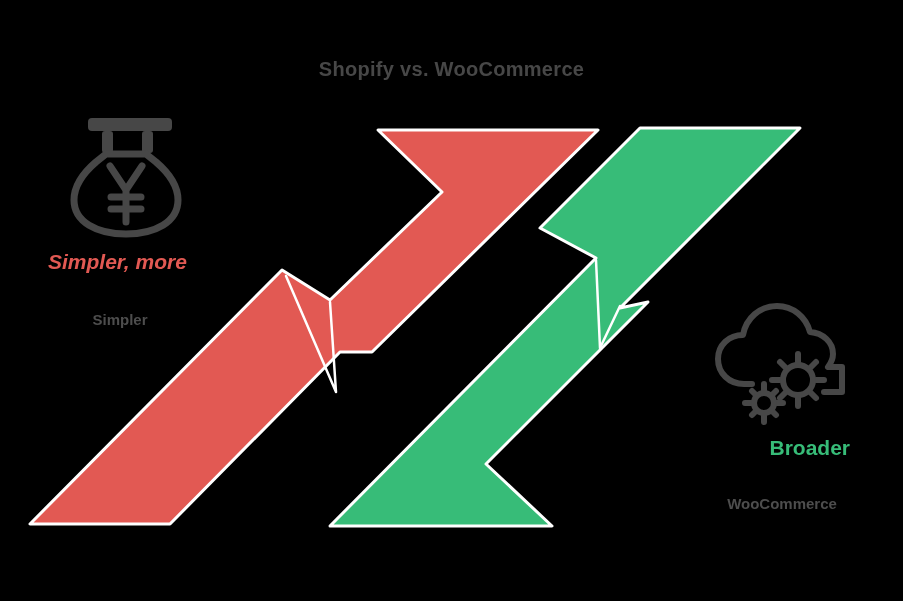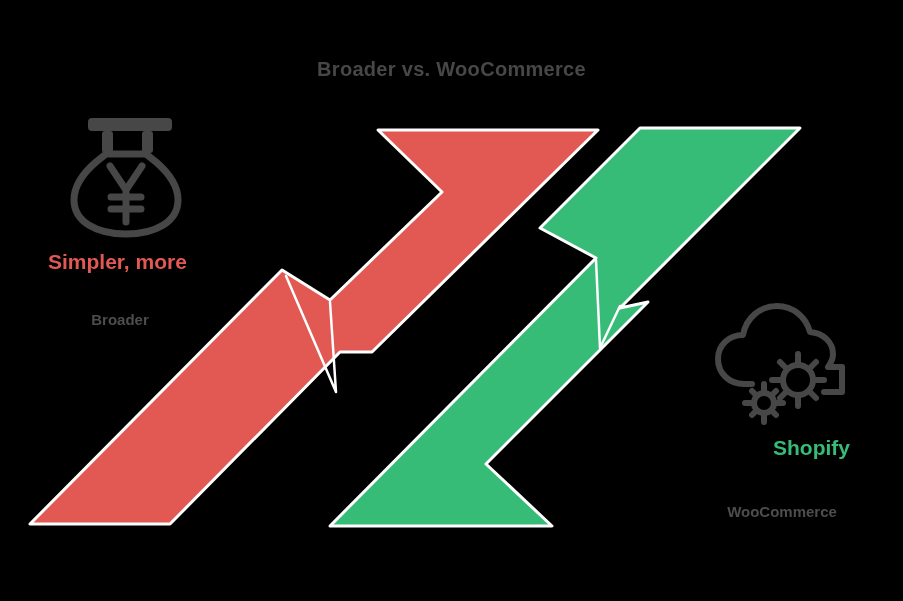--- a/index.html
+++ b/index.html
@@ -10,24 +10,24 @@
     position:relative;width:903px;height:601px;overflow:hidden;
     background:var(--bg);
     font-family:"Liberation Sans", sans-serif;
   }
   .abs{position:absolute;}
   #title{
     left:0;right:0;top:58px;text-align:center;
     font-size:20px;font-weight:bold;color:var(--dark);letter-spacing:.3px;
   }
   .headline{font-size:21px;font-weight:bold;line-height:30px;}
-  #left-callout{left:48px;top:247px;color:var(--red);}
+  #left-callout{left:48px;top:247px;color:var(--red);font-style:italic;}
   #left-sublabel{left:60px;top:311px;width:120px;text-align:center;font-size:15px;font-weight:bold;color:var(--sub);}
   #right-callout{right:53px;top:433px;text-align:right;color:var(--green);}
-  #right-sublabel{left:722px;top:495px;width:120px;text-align:center;font-size:15px;font-weight:bold;color:var(--sub);margin-top:8px;}
+  #right-sublabel{left:722px;top:495px;width:120px;text-align:center;font-size:15px;font-weight:bold;color:var(--sub);}
   svg{display:block;}
   .ribbon{stroke:var(--outline);stroke-width:3;stroke-linejoin:round;}
   .ribbon.red{fill:var(--red);}
   .ribbon.green{fill:var(--green);}
   .crease{stroke:var(--outline);stroke-width:2.5;fill:none;stroke-linecap:round;}
   .ico{stroke:var(--dark);fill:none;stroke-width:7;stroke-linecap:round;stroke-linejoin:round;}
   .ico-fill{fill:var(--dark);stroke:none;}
   .ico-thin{stroke:var(--dark);fill:none;stroke-width:6;stroke-linecap:round;stroke-linejoin:round;}
   .gear-core{fill:var(--bg);stroke:var(--dark);stroke-width:6;}
 </style>
@@ -38,43 +38,43 @@
 
   <svg class="abs" style="left:0;top:0" width="903" height="601" viewBox="0 0 903 601">
 
     <polygon class="ribbon red" points="598,130 378,130 442,192 330,300 282,270 30,524 170,524 340,352 372,352"></polygon>
     <path class="crease" d="M330,302 L336,392 M286,276 L336,392"></path>
 
     <polygon class="ribbon green" points="640,128 800,128 620,308 648,302 486,464 552,526 330,526 596,258 540,228"></polygon>
     <path class="crease" d="M596,260 L600,348 M620,306 L600,348"></path>
   </svg>
 
-  <div id="title" class="abs">Broader vs. WooCommerce</div>
+  <div id="title" class="abs">Shopify vs. WooCommerce</div>
 
   <svg class="abs" style="left:66px;top:110px" width="120" height="130" viewBox="0 0 120 130">
     <rect class="ico-fill" x="22" y="8" width="84" height="13" rx="4"></rect>
     <rect class="ico-fill" x="36" y="21" width="11" height="22" rx="3"></rect>
     <rect class="ico-fill" x="76" y="21" width="11" height="22" rx="3"></rect>
     <path class="ico" d="M40,44 L30,52 C16,64 8,76 8,90 C8,112 31,124 60,124 C89,124 112,112 112,90 C112,76 104,64 90,52 L80,44 Z"></path>
     <path class="ico" d="M44,56 L60,80 M76,56 L60,80 M60,80 L60,112 M45,87 L75,87 M45,99 L75,99"></path>
   </svg>
   <div id="left-callout" class="abs headline">
     <div>Simpler, more</div>
   </div>
-  <div id="left-sublabel" class="abs">Broader</div>
+  <div id="left-sublabel" class="abs">Simpler</div>
 
   <svg class="abs" style="left:712px;top:292px" width="136" height="136" viewBox="0 0 136 136">
     <path class="ico-thin" d="M40,92 L32,92 C17,92 6,81 6,67 C6,53 17,43 31,43 C34,26 48,14 65,14 C81,14 94,25 98,40 C111,41 121,50 121,62 C121,67 119,71 116,75 L130,75 L130,100 L112,100"></path>
     <g>
       <path class="ico-thin" d="M86,62 L86,70 M86,106 L86,114 M60,88 L68,88 M104,88 L112,88 M68,70 L73,75 M99,101 L104,106 M68,106 L73,101 M99,75 L104,70"></path>
       <circle class="gear-core" cx="86" cy="88" r="15"></circle>
     </g>
     <g>
       <path class="ico-thin" d="M52,92 L52,99 M52,123 L52,130 M33,111 L40,111 M64,111 L71,111 M40,99 L44,103 M60,119 L64,123 M40,123 L44,119 M60,103 L64,99"></path>
       <circle class="gear-core" cx="52" cy="111" r="10"></circle>
     </g>
   </svg>
   <div id="right-callout" class="abs headline">
-    <div>Shopify</div>
+    <div>Broader</div>
   </div>
   <div id="right-sublabel" class="abs">WooCommerce</div>
 
 </div>
 
 </body></html>

